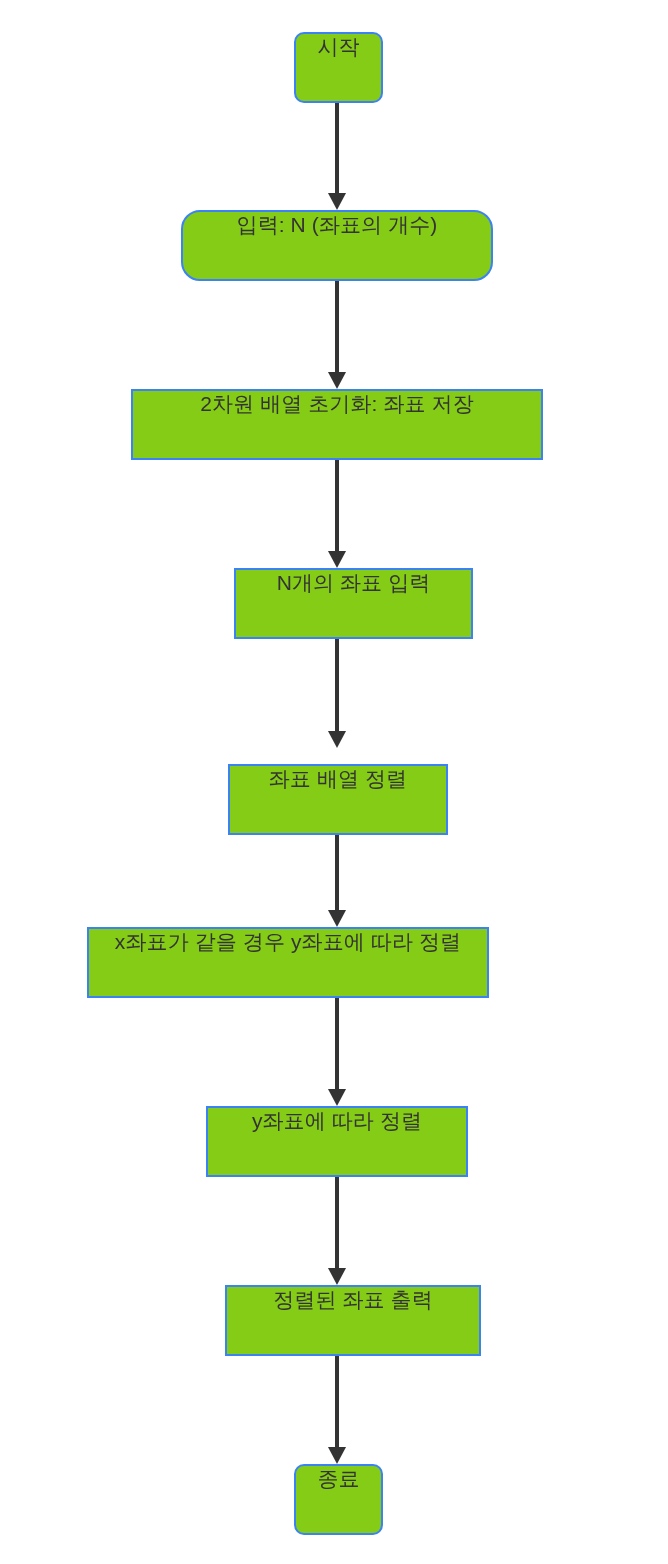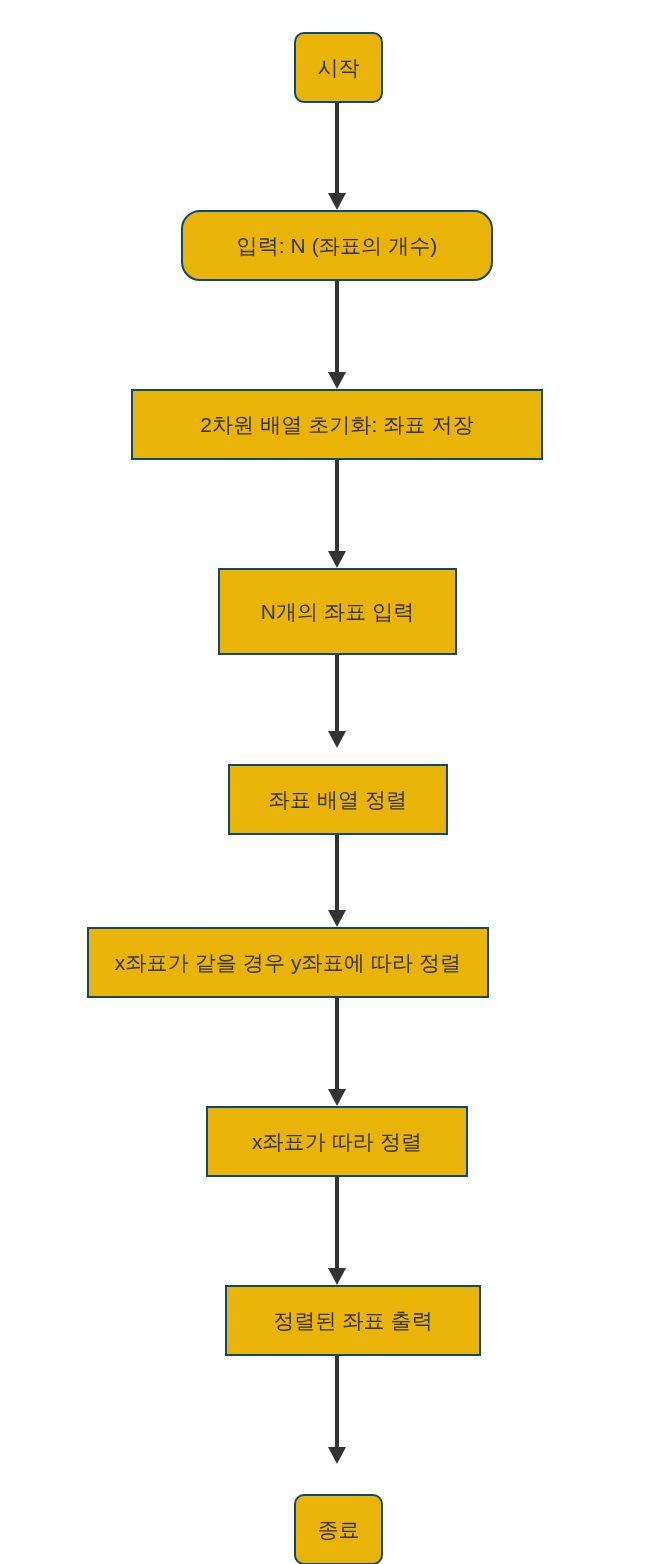--- a/index.html
+++ b/index.html
@@ -27,25 +27,25 @@
     top: 0;
     left: 0;
     width: 668px;
     height: 1564px;
     display: block;
   }
 
   .node {
     position: absolute;
     box-sizing: border-box;
-    background: #eab308;
-    border: 2px solid #0c4a6e;
+    background: #84cc16;
+    border: 2px solid #3b82f6;
     border-radius: 0;
     display: flex;
-    align-items: center;
+    align-items: flex-start;
     justify-content: center;
     z-index: 2;
   }
   .node.rounded {
     border-radius: 10px;
   }
   .node-label {
     color: #333333;
     font-size: 21px;
     font-weight: 400;
@@ -101,33 +101,33 @@
   <div id="nodes-layer">
       <div class="node rounded" style="left: 294px; top: 32px; width: 89px; height: 71px;">
         <span class="node-label">시작</span>
       </div>
       <div class="node" style="left: 181px; top: 210px; width: 312px; height: 71px; border-radius: 19px;">
         <span class="node-label">입력: N (좌표의 개수)</span>
       </div>
       <div class="node" style="left: 131px; top: 389px; width: 412px; height: 71px;">
         <span class="node-label">2차원 배열 초기화: 좌표 저장</span>
       </div>
-      <div class="node" style="left: 218px; top: 568px; width: 239px; height: 87px;">
+      <div class="node" style="left: 234px; top: 568px; width: 239px; height: 71px;">
         <span class="node-label">N개의 좌표 입력</span>
       </div>
       <div class="node" style="left: 228px; top: 748px; width: 220px; height: 71px; margin-top: 16px;">
         <span class="node-label">좌표 배열 정렬</span>
       </div>
       <div class="node" style="left: 87px; top: 927px; width: 402px; height: 71px;">
         <span class="node-label">x좌표가 같을 경우 y좌표에 따라 정렬</span>
       </div>
       <div class="node" style="left: 206px; top: 1106px; width: 262px; height: 71px;">
-        <span class="node-label">x좌표가 따라 정렬</span>
+        <span class="node-label">y좌표에 따라 정렬</span>
       </div>
       <div class="node" style="left: 209px; top: 1285px; width: 256px; height: 71px; margin-left: 16px;">
         <span class="node-label">정렬된 좌표 출력</span>
       </div>
-      <div class="node rounded" style="left: 294px; top: 1464px; width: 89px; height: 71px; margin-top: 30px;">
+      <div class="node rounded" style="left: 294px; top: 1464px; width: 89px; height: 71px;">
         <span class="node-label">종료</span>
       </div>
     </div>
 
 </div>
 
 </body></html>

